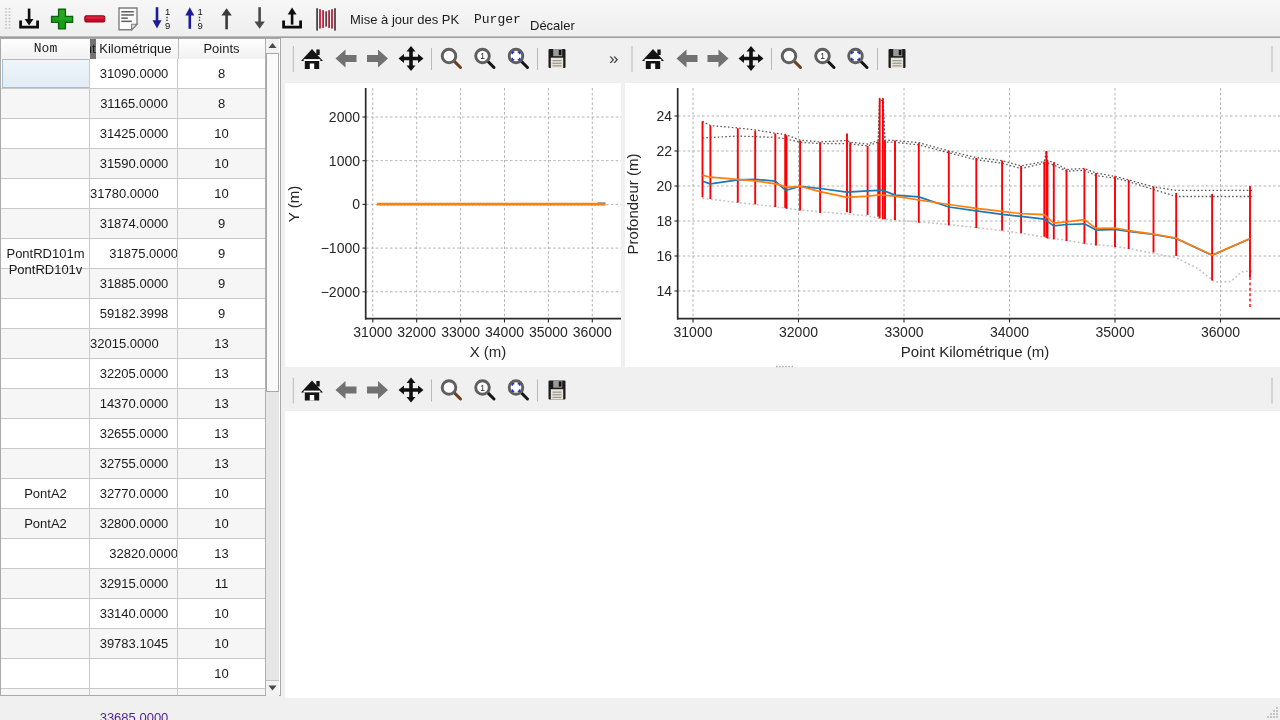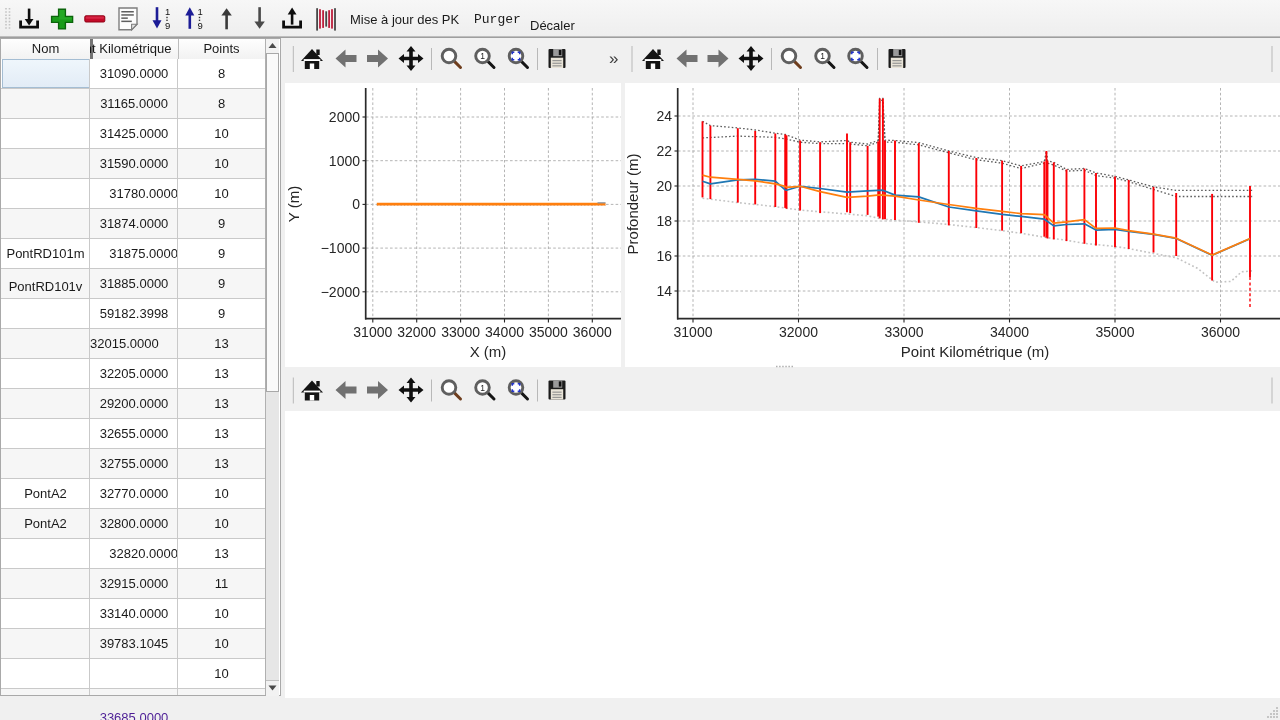--- a/index.html
+++ b/index.html
@@ -52,21 +52,21 @@
 <rect x="334.1" y="8.2" width="1.8" height="22.400000000000002" fill="#474747"></rect>
 </svg>
 <div class="abs" style="left:350px;top:0;height:37px;line-height:40px;font-size:13px;color:#1a1a1a;">Mise à jour des PK</div>
 <div class="abs" style="left:474px;top:0;height:37px;line-height:40px;font-size:13px;color:#1a1a1a;font-family:Liberation Mono, monospace;">Purger</div>
 <div class="abs" style="left:530px;top:0;height:37px;line-height:40px;font-size:13px;color:#1a1a1a;margin-top:6px;">Décaler</div>
 <div class="abs" style="left:0;top:36px;width:1280px;height:1px;background:#bdbdbd;"></div>
 <div class="abs" style="left:0;top:37px;width:1280px;height:1px;background:#9e9e9e;"></div>
 
 <div style="position:absolute;left:0px;top:38px;width:281px;height:658px;border:1px solid #a9a9a9;background:#fff;box-sizing:border-box;"></div>
 <div style="position:absolute;left:1px;top:39px;width:265px;height:20px;background:linear-gradient(#fefefe,#f2f2f2);border-bottom:1px solid #a2a2a2;"></div>
-<div style="position:absolute;left:1px;top:39px;width:89px;height:20px;font-size:13px;color:#1a1a1a;overflow:hidden;border-right:3px solid #737373;">
+<div style="position:absolute;left:1px;top:39px;width:89px;height:20px;font-size:13px;color:#1a1a1a;overflow:hidden;border-right:6px solid #737373;font-family:Liberation Mono, monospace;">
     <div style="position:absolute;left:50%;top:0;transform:translateX(-50%);line-height:20px;white-space:nowrap;">Nom</div>
   </div>
 <div style="position:absolute;left:90px;top:39px;width:88px;height:20px;font-size:13px;color:#1a1a1a;overflow:hidden;border-right:1px solid #bcbcbc;">
     <div style="position:absolute;left:-24px;top:0;line-height:20px;white-space:nowrap;">Point Kilométrique</div>
   </div>
 <div style="position:absolute;left:178px;top:39px;width:87px;height:20px;font-size:13px;color:#1a1a1a;overflow:hidden;border-right:1px solid #bcbcbc;">
     <div style="position:absolute;left:50%;top:0;transform:translateX(-50%);line-height:20px;white-space:nowrap;">Points</div>
   </div>
 <div style="position:absolute;left:1px;top:59px;width:264px;height:30px;background:#ffffff;border-bottom:1px solid #c9c9c9;box-sizing:border-box;"></div>
 <div style="position:absolute;left:2px;top:59px;width:88px;height:29px;background:linear-gradient(#eff6fc,#e2ecf6);border:1px solid #a4bdd3;box-sizing:border-box;"></div>
@@ -75,44 +75,44 @@
 <div style="position:absolute;left:1px;top:89px;width:264px;height:30px;background:#f6f6f6;border-bottom:1px solid #c9c9c9;box-sizing:border-box;"></div>
 <div style="position:absolute;left:90px;top:89px;width:88px;height:29px;line-height:29px;text-align:center;font-size:13px;color:#1a1a1a;">31165.0000</div>
 <div style="position:absolute;left:178px;top:89px;width:87px;height:29px;line-height:29px;text-align:center;font-size:13px;color:#1a1a1a;">8</div>
 <div style="position:absolute;left:1px;top:119px;width:264px;height:30px;background:#ffffff;border-bottom:1px solid #c9c9c9;box-sizing:border-box;"></div>
 <div style="position:absolute;left:90px;top:119px;width:88px;height:29px;line-height:29px;text-align:center;font-size:13px;color:#1a1a1a;">31425.0000</div>
 <div style="position:absolute;left:178px;top:119px;width:87px;height:29px;line-height:29px;text-align:center;font-size:13px;color:#1a1a1a;">10</div>
 <div style="position:absolute;left:1px;top:149px;width:264px;height:30px;background:#f6f6f6;border-bottom:1px solid #c9c9c9;box-sizing:border-box;"></div>
 <div style="position:absolute;left:90px;top:149px;width:88px;height:29px;line-height:29px;text-align:center;font-size:13px;color:#1a1a1a;">31590.0000</div>
 <div style="position:absolute;left:178px;top:149px;width:87px;height:29px;line-height:29px;text-align:center;font-size:13px;color:#1a1a1a;">10</div>
 <div style="position:absolute;left:1px;top:179px;width:264px;height:30px;background:#ffffff;border-bottom:1px solid #c9c9c9;box-sizing:border-box;"></div>
-<div style="position:absolute;left:90px;top:179px;width:88px;height:29px;line-height:29px;text-align:right;font-size:13px;color:#1a1a1a;">31780.0000</div>
+<div style="position:absolute;left:90px;top:179px;width:88px;height:29px;line-height:29px;text-align:left;font-size:13px;color:#1a1a1a;">31780.0000</div>
 <div style="position:absolute;left:178px;top:179px;width:87px;height:29px;line-height:29px;text-align:center;font-size:13px;color:#1a1a1a;">10</div>
 <div style="position:absolute;left:1px;top:209px;width:264px;height:30px;background:#f6f6f6;border-bottom:1px solid #c9c9c9;box-sizing:border-box;"></div>
 <div style="position:absolute;left:90px;top:209px;width:88px;height:29px;line-height:29px;text-align:center;font-size:13px;color:#1a1a1a;">31874.0000</div>
 <div style="position:absolute;left:178px;top:209px;width:87px;height:29px;line-height:29px;text-align:center;font-size:13px;color:#1a1a1a;">9</div>
 <div style="position:absolute;left:1px;top:239px;width:264px;height:30px;background:#ffffff;border-bottom:1px solid #c9c9c9;box-sizing:border-box;"></div>
 <div style="position:absolute;left:2px;top:239px;width:87px;height:29px;line-height:29px;text-align:center;font-size:13px;color:#1a1a1a;">PontRD101m</div>
 <div style="position:absolute;left:90px;top:239px;width:88px;height:29px;line-height:29px;text-align:right;font-size:13px;color:#1a1a1a;">31875.0000</div>
 <div style="position:absolute;left:178px;top:239px;width:87px;height:29px;line-height:29px;text-align:center;font-size:13px;color:#1a1a1a;">9</div>
 <div style="position:absolute;left:1px;top:269px;width:264px;height:30px;background:#f6f6f6;border-bottom:1px solid #c9c9c9;box-sizing:border-box;"></div>
-<div style="position:absolute;left:2px;top:272px;width:87px;height:29px;line-height:29px;text-align:center;font-size:13px;color:#1a1a1a;">PontRD101v</div>
+<div style="position:absolute;left:2px;top:255px;width:87px;height:29px;line-height:29px;text-align:center;font-size:13px;color:#1a1a1a;">PontRD101v</div>
 <div style="position:absolute;left:90px;top:269px;width:88px;height:29px;line-height:29px;text-align:center;font-size:13px;color:#1a1a1a;">31885.0000</div>
 <div style="position:absolute;left:178px;top:269px;width:87px;height:29px;line-height:29px;text-align:center;font-size:13px;color:#1a1a1a;">9</div>
 <div style="position:absolute;left:1px;top:299px;width:264px;height:30px;background:#ffffff;border-bottom:1px solid #c9c9c9;box-sizing:border-box;"></div>
 <div style="position:absolute;left:90px;top:299px;width:88px;height:29px;line-height:29px;text-align:center;font-size:13px;color:#1a1a1a;">59182.3998</div>
 <div style="position:absolute;left:178px;top:299px;width:87px;height:29px;line-height:29px;text-align:center;font-size:13px;color:#1a1a1a;">9</div>
 <div style="position:absolute;left:1px;top:329px;width:264px;height:30px;background:#f6f6f6;border-bottom:1px solid #c9c9c9;box-sizing:border-box;"></div>
 <div style="position:absolute;left:90px;top:329px;width:88px;height:29px;line-height:29px;text-align:left;font-size:13px;color:#1a1a1a;">32015.0000</div>
 <div style="position:absolute;left:178px;top:329px;width:87px;height:29px;line-height:29px;text-align:center;font-size:13px;color:#1a1a1a;">13</div>
 <div style="position:absolute;left:1px;top:359px;width:264px;height:30px;background:#ffffff;border-bottom:1px solid #c9c9c9;box-sizing:border-box;"></div>
 <div style="position:absolute;left:90px;top:359px;width:88px;height:29px;line-height:29px;text-align:center;font-size:13px;color:#1a1a1a;">32205.0000</div>
 <div style="position:absolute;left:178px;top:359px;width:87px;height:29px;line-height:29px;text-align:center;font-size:13px;color:#1a1a1a;">13</div>
 <div style="position:absolute;left:1px;top:389px;width:264px;height:30px;background:#f6f6f6;border-bottom:1px solid #c9c9c9;box-sizing:border-box;"></div>
-<div style="position:absolute;left:90px;top:389px;width:88px;height:29px;line-height:29px;text-align:center;font-size:13px;color:#1a1a1a;">29200.0000</div>
+<div style="position:absolute;left:90px;top:389px;width:88px;height:29px;line-height:29px;text-align:center;font-size:13px;color:#1a1a1a;">14370.0000</div>
 <div style="position:absolute;left:178px;top:389px;width:87px;height:29px;line-height:29px;text-align:center;font-size:13px;color:#1a1a1a;">13</div>
 <div style="position:absolute;left:1px;top:419px;width:264px;height:30px;background:#ffffff;border-bottom:1px solid #c9c9c9;box-sizing:border-box;"></div>
 <div style="position:absolute;left:90px;top:419px;width:88px;height:29px;line-height:29px;text-align:center;font-size:13px;color:#1a1a1a;">32655.0000</div>
 <div style="position:absolute;left:178px;top:419px;width:87px;height:29px;line-height:29px;text-align:center;font-size:13px;color:#1a1a1a;">13</div>
 <div style="position:absolute;left:1px;top:449px;width:264px;height:30px;background:#f6f6f6;border-bottom:1px solid #c9c9c9;box-sizing:border-box;"></div>
 <div style="position:absolute;left:90px;top:449px;width:88px;height:29px;line-height:29px;text-align:center;font-size:13px;color:#1a1a1a;">32755.0000</div>
 <div style="position:absolute;left:178px;top:449px;width:87px;height:29px;line-height:29px;text-align:center;font-size:13px;color:#1a1a1a;">13</div>
 <div style="position:absolute;left:1px;top:479px;width:264px;height:30px;background:#ffffff;border-bottom:1px solid #c9c9c9;box-sizing:border-box;"></div>
 <div style="position:absolute;left:2px;top:479px;width:87px;height:29px;line-height:29px;text-align:center;font-size:13px;color:#1a1a1a;">PontA2</div>
 <div style="position:absolute;left:90px;top:479px;width:88px;height:29px;line-height:29px;text-align:center;font-size:13px;color:#1a1a1a;">32770.0000</div>

